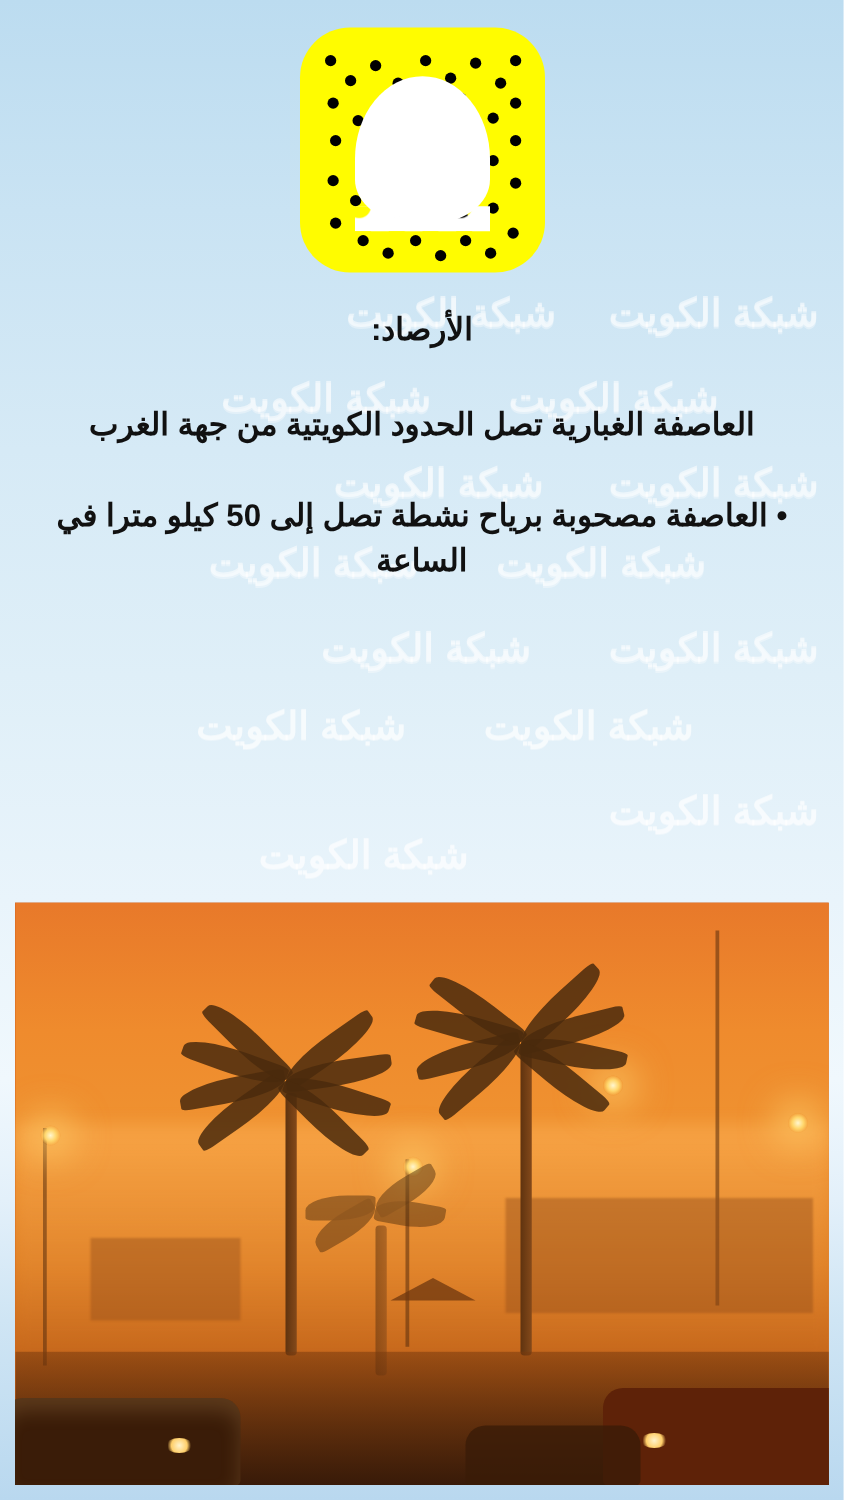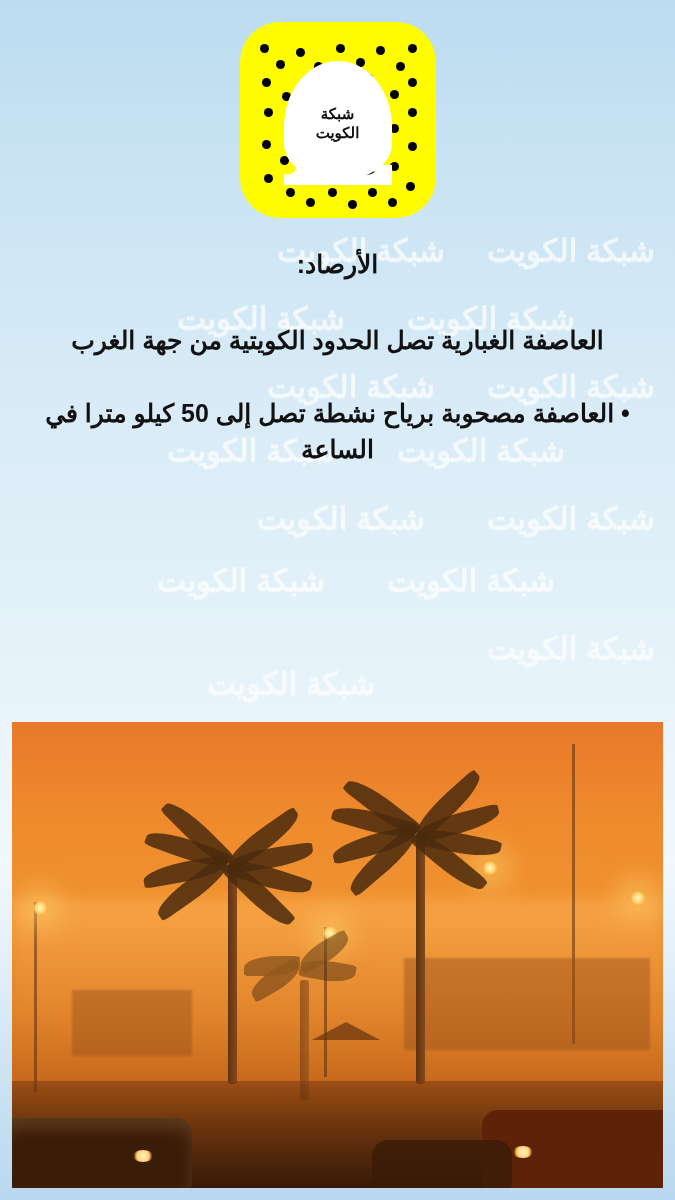--- a/index.html
+++ b/index.html
@@ -284,24 +284,20 @@
         <span class="dot" style="left:150px; top:102px;"></span>
         <span class="dot" style="left:168px; top:86px;"></span>
         <span class="dot" style="left:150px; top:68px;"></span>
         <span class="dot" style="left:168px; top:56px;"></span>
         <span class="dot" style="left:64px;  top:52px;"></span>
         <span class="dot" style="left:124px; top:52px;"></span>
         <span class="dot" style="left:60px;  top:148px;"></span>
         <span class="dot" style="left:126px; top:148px;"></span>
       </div>
       <div class="ghost"></div>
-      <div class="ghost-text">
-        <div>شبكة</div>
-        <div>الكويت</div>
-      </div>
     </div>
   </div>
 
   <div class="content">
     <h1 class="heading">الأرصاد:</h1>
     <p class="para">العاصفة الغبارية تصل الحدود الكويتية من جهة الغرب</p>
     <p class="para">• العاصفة مصحوبة برياح نشطة تصل إلى 50 كيلو مترا في الساعة</p>
   </div>
 
   <div class="photo">

